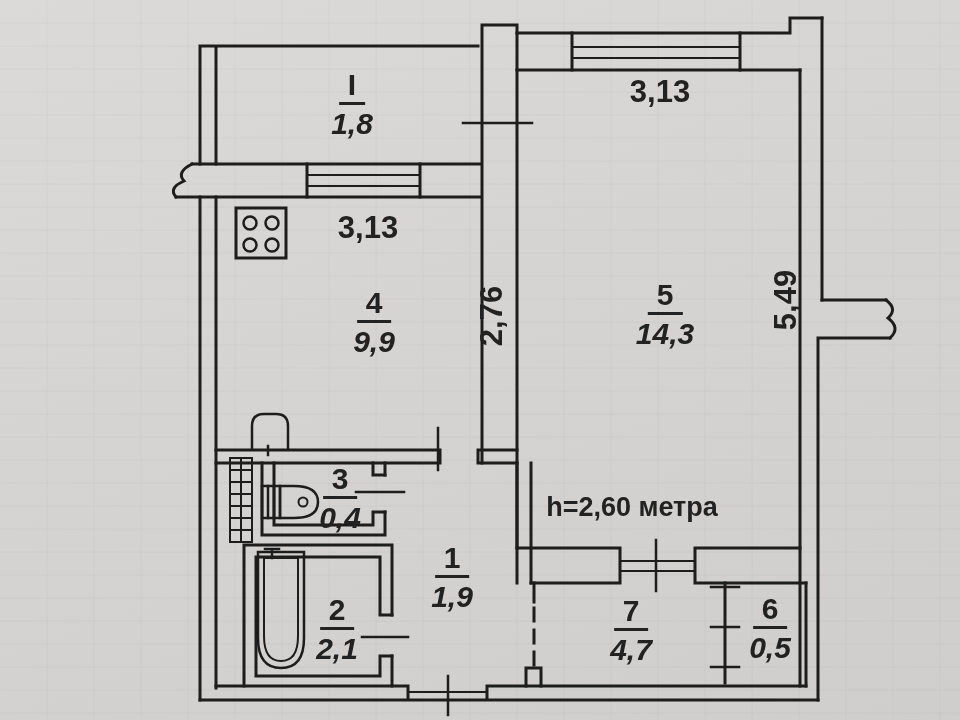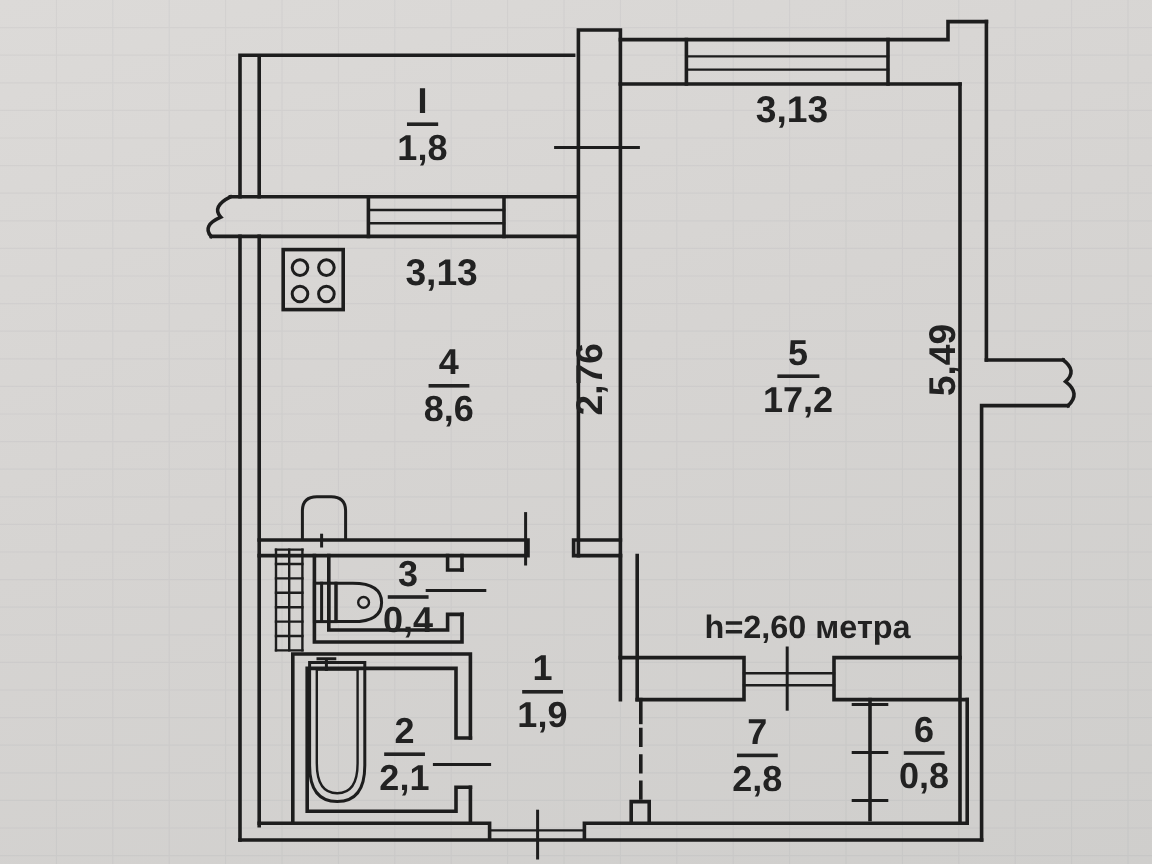--- a/index.html
+++ b/index.html
@@ -5,21 +5,21 @@
   html,body{margin:0;padding:0;}
   :root{--paper:#d6d4d2;--ink:#1d1d1d;}
   #stage{position:relative;width:960px;height:720px;overflow:hidden;
     background:linear-gradient(160deg,#dcdad8 0%,#d6d4d2 45%,#cfcecc 100%);
     font-family:"Liberation Sans",sans-serif;color:var(--ink);}
   #plan-svg{position:absolute;left:0;top:0;color:var(--ink);}
   .lbl{position:absolute;transform:translate(-50%,-50%);font-weight:700;
        color:#222;white-space:nowrap;line-height:1.05;}
   .fraction{text-align:center;font-size:30px;}
   .fraction .num{display:inline-block;padding:0 9px 1px;border-bottom:3px solid #222;}
-  .fraction .area{display:block;padding-top:3px;}
+  .fraction .area{display:block;padding-top:3px;font-style:italic;}
   .dim{font-size:31px;}
   .dim.vert{transform:translate(-50%,-50%) rotate(-90deg);}
   .hnote{font-size:27px;font-weight:700;}
 </style>
 </head>
 <body>
 
 <div id="stage">
 
   <svg id="plan-svg" width="960" height="720" viewBox="0 0 960 720" fill="none" stroke="currentColor" stroke-linecap="square">
@@ -148,52 +148,52 @@
     <span class="num">I</span>
     <span class="area">1,8</span>
   </div>
 
   <div class="lbl dim" style="left:368px;top:228px;">3,13</div>
 
   <div class="lbl dim" style="left:660px;top:92px;">3,13</div>
 
   <div class="lbl fraction" style="left:374px;top:322px;">
     <span class="num">4</span>
-    <span class="area">8,6</span>
+    <span class="area">9,9</span>
   </div>
 
   <div class="lbl dim vert" style="left:492px;top:316px;">2,76</div>
 
   <div class="lbl fraction" style="left:665px;top:314px;">
     <span class="num">5</span>
-    <span class="area">17,2</span>
+    <span class="area">14,3</span>
   </div>
 
   <div class="lbl dim vert" style="left:786px;top:300px;">5,49</div>
 
   <div class="lbl fraction" style="left:340px;top:498px;">
     <span class="num">3</span>
     <span class="area">0,4</span>
   </div>
 
-  <div class="lbl hnote" style="left:673px;top:507px;margin-top:16px;">h=2,60 метра</div>
+  <div class="lbl hnote" style="left:632px;top:507px;">h=2,60 метра</div>
 
   <div class="lbl fraction" style="left:452px;top:577px;">
     <span class="num">1</span>
     <span class="area">1,9</span>
   </div>
 
   <div class="lbl fraction" style="left:337px;top:629px;">
     <span class="num">2</span>
     <span class="area">2,1</span>
   </div>
 
   <div class="lbl fraction" style="left:631px;top:630px;">
     <span class="num">7</span>
-    <span class="area">2,8</span>
+    <span class="area">4,7</span>
   </div>
 
   <div class="lbl fraction" style="left:770px;top:628px;">
     <span class="num">6</span>
-    <span class="area">0,8</span>
+    <span class="area">0,5</span>
   </div>
 
 </div>
 
 </body></html>

